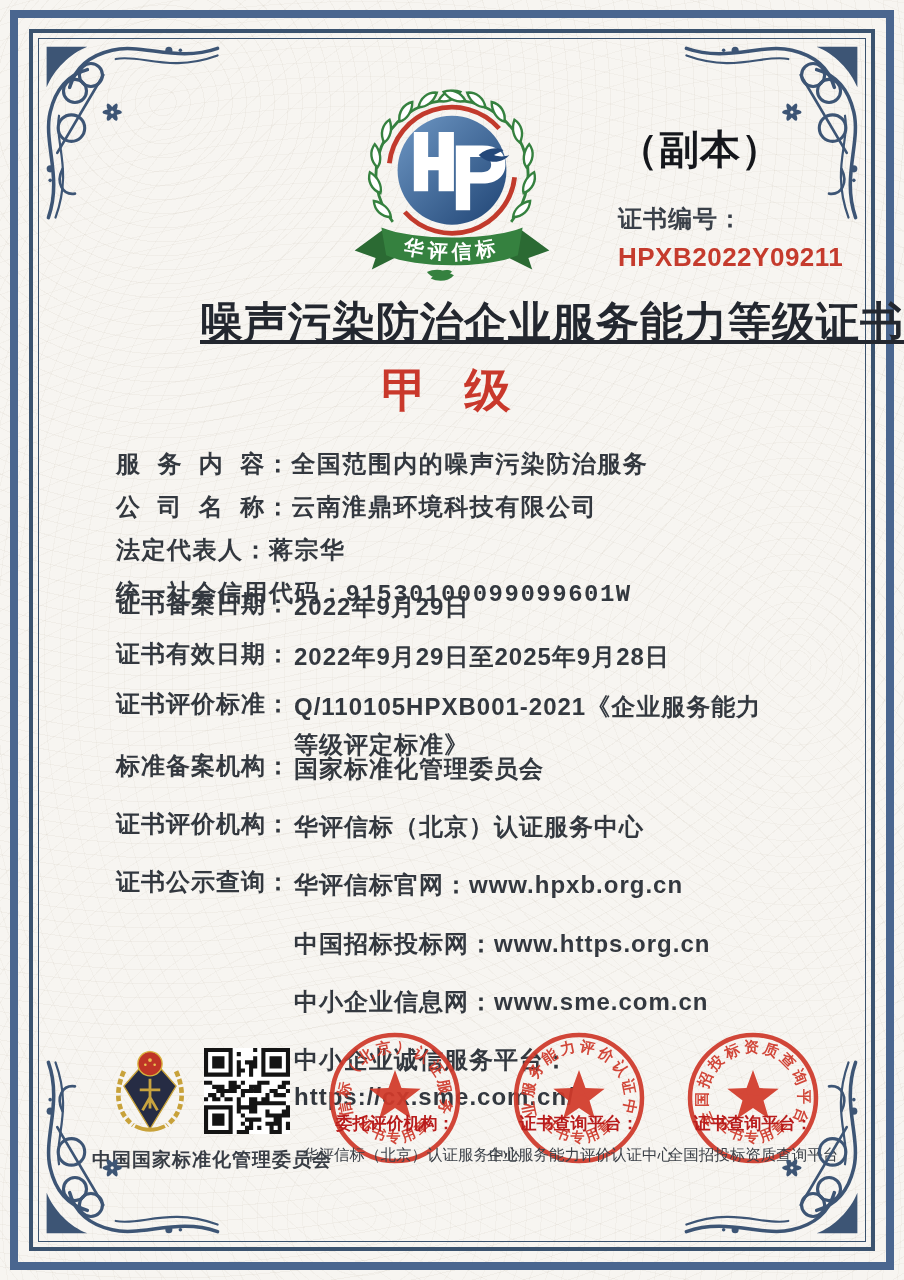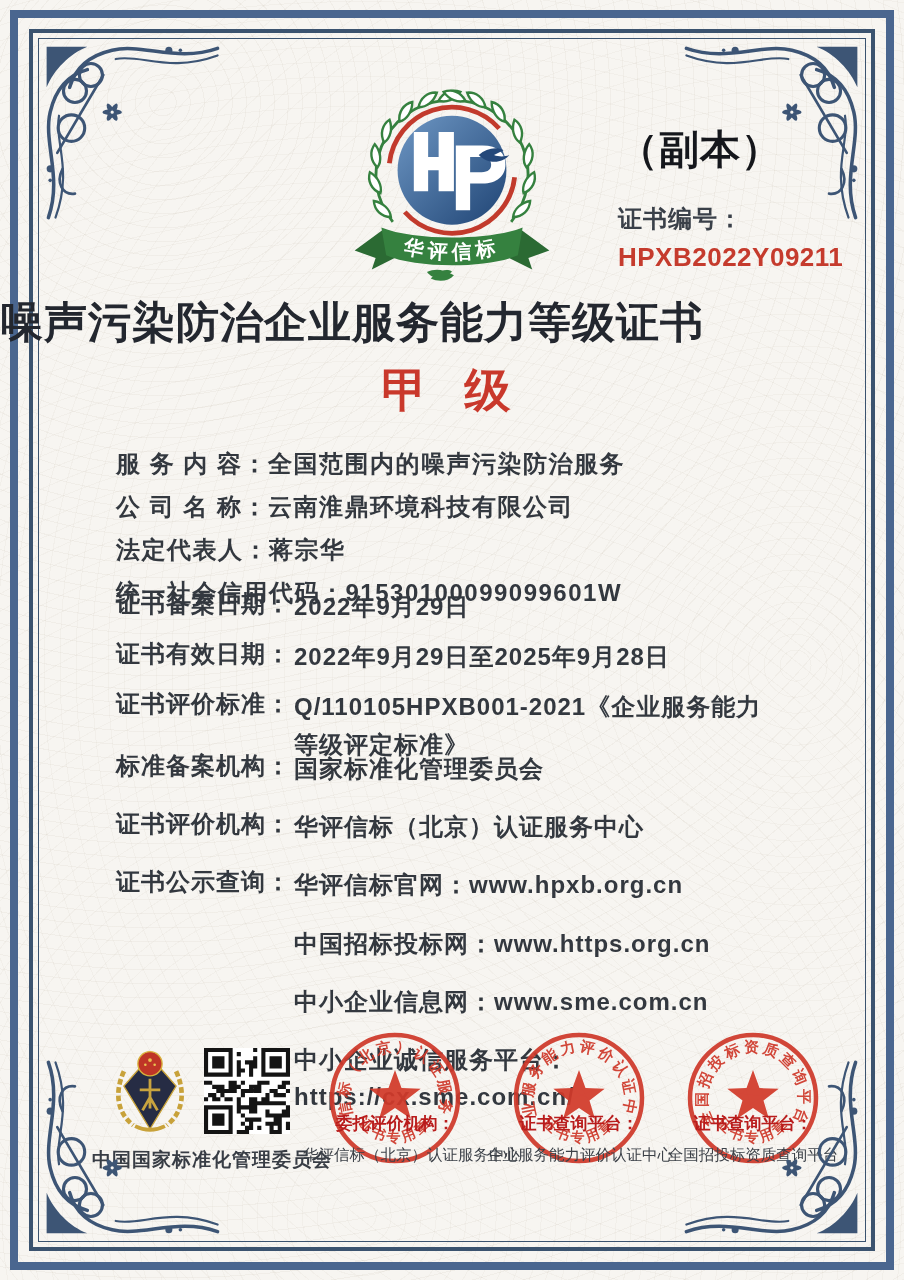--- a/index.html
+++ b/index.html
@@ -18,28 +18,28 @@
   .c-tl{left:36px;top:36px;}
   .c-tr{right:36px;top:36px;transform:scaleX(-1);}
   .c-bl{left:36px;bottom:36px;transform:scaleY(-1);}
   .c-br{right:36px;bottom:36px;transform:scale(-1,-1);}
   
   .logo{position:absolute;left:347px;top:88px;z-index:2;}
   .copy-block{position:absolute;left:618px;top:122px;z-index:2;}
   .copy-label{font-size:40px;font-weight:700;color:#15171c;letter-spacing:1px;}
   .certno-label{font-size:24px;font-weight:700;color:#3a4049;margin-top:26px;letter-spacing:1px;}
   .certno{font-size:26px;font-weight:700;color:#c53b2d;margin-top:7px;letter-spacing:.5px;}
-  .title{position:absolute;top:294px;width:100%;text-align:left;font-size:43px;font-weight:800;
-         color:#23272f;letter-spacing:1px;z-index:2;}
+  .title{position:absolute;top:294px;width:100%;text-align:right;font-size:43px;font-weight:800;
+         color:#23272f;letter-spacing:1px;z-index:2;text-decoration:underline;}
   .grade{position:absolute;top:360px;width:100%;text-align:center;font-size:46px;font-weight:800;
          color:#c9382b;letter-spacing:12px;z-index:2;}
   
   .block{position:absolute;left:116px;font-size:24px;font-weight:700;color:#33383f;z-index:2;}
   .info{top:448px;}
-  .info .row{margin-bottom:11px;letter-spacing:1.5px;white-space:nowrap;}
+  .info .row{margin-bottom:11px;letter-spacing:1.5px;white-space:nowrap;font-family:Liberation Mono, monospace;}
   .dates{top:588px;width:660px;}
   .orgs{top:750px;width:726px;}
   .row2{display:flex;margin-bottom:13px;}
   .row2 .lbl{width:178px;flex:none;letter-spacing:1px;white-space:nowrap;font-family:Liberation Serif, serif;}
   .row2 .val{flex:1;letter-spacing:1px;line-height:1.55;}
   .orgs .row2{margin-bottom:21px;}
   
   .footer-left{position:absolute;left:92px;top:1042px;width:214px;text-align:center;z-index:2;}
   .footer-left .logos{display:flex;justify-content:center;align-items:flex-end;gap:13px;}
   .caption{margin-top:13px;font-size:19px;font-weight:600;color:#383d45;letter-spacing:1px;white-space:nowrap;}

